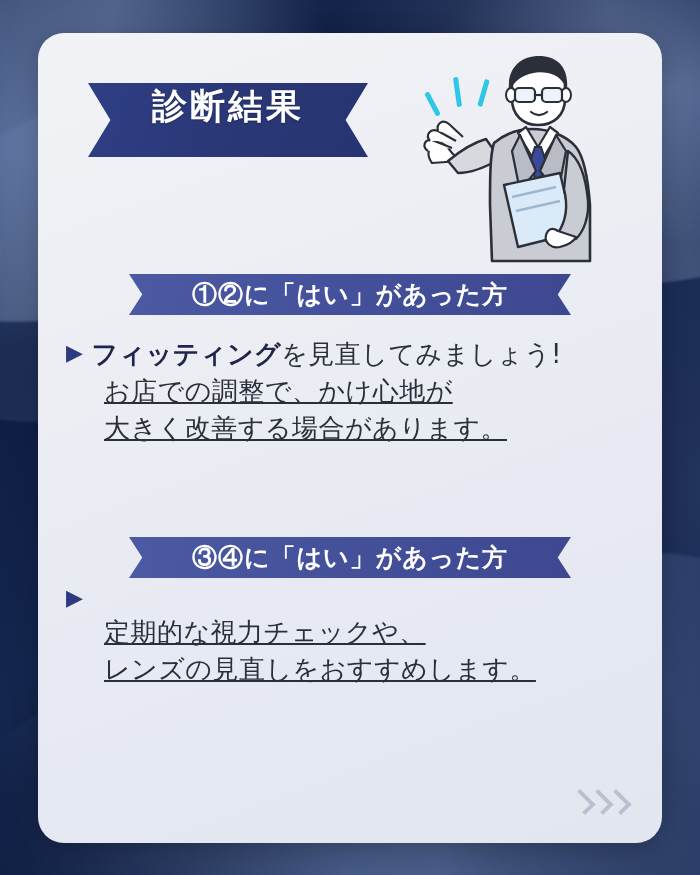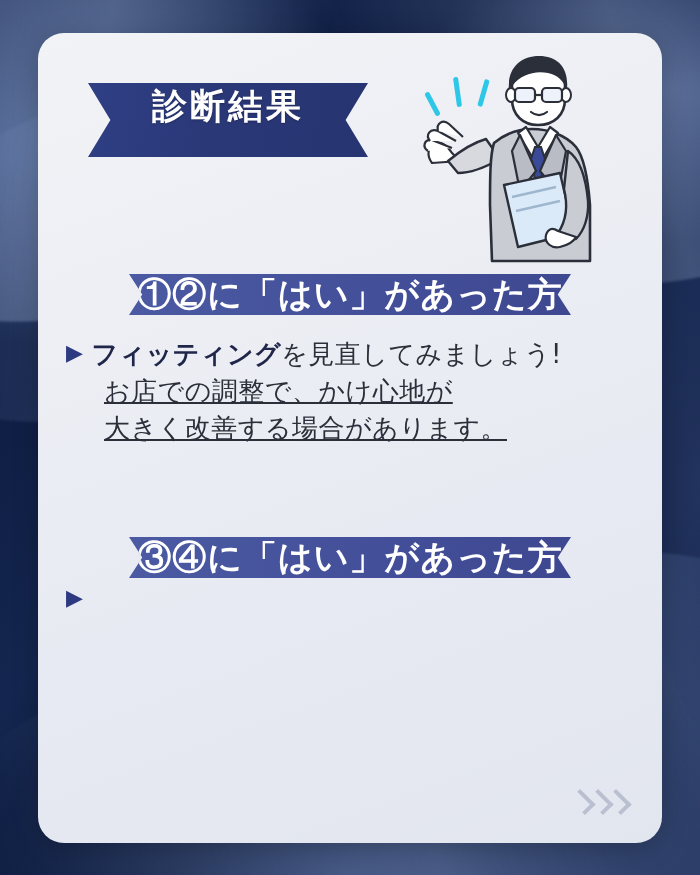--- a/index.html
+++ b/index.html
@@ -58,21 +58,21 @@
   }
 
   
   .sec-bar{
     position:absolute;height:41px;
     background:linear-gradient(100deg,#4b5aa3 0%,#44509a 50%,#3d4890 100%);
     display:flex;align-items:center;justify-content:center;
     clip-path:polygon(0 0, 100% 0, 97% 50%, 100% 100%, 0 100%, 3% 50%);
   }
   .sec-bar span{
-    color:#fff;font-size:34px;font-weight:bold;letter-spacing:1px;
+    color:#fff;font-size:25px;font-weight:bold;letter-spacing:1px;
     font-family:Liberation Serif, serif;
   }
   #sec1{left:129px;top:274px;width:442px;}
   #sec2{left:129px;top:537px;width:442px;}
 
   
   .block{position:absolute;left:66px;width:545px;}
   #blk1{top:336px;}
   #blk2{top:581px;}
   .line{
@@ -181,20 +181,26 @@
     </div>
   </div>
 
   <div class="sec-bar" id="sec2">
     <span>③④に「はい」があった方</span>
   </div>
   <div class="block" id="blk2">
     <div class="line">
       <span class="tri">▶</span>
     </div>
+    <div class="line indent">
+      <span>定期的な視力チェックや、</span>
+    </div>
+    <div class="line indent">
+      <span>レンズの見直しをおすすめします。</span>
+    </div>
   </div>
 
   <div class="chev">
     <i></i>
     <i></i>
     <i></i>
   </div>
 </div>
 
 </body></html>

